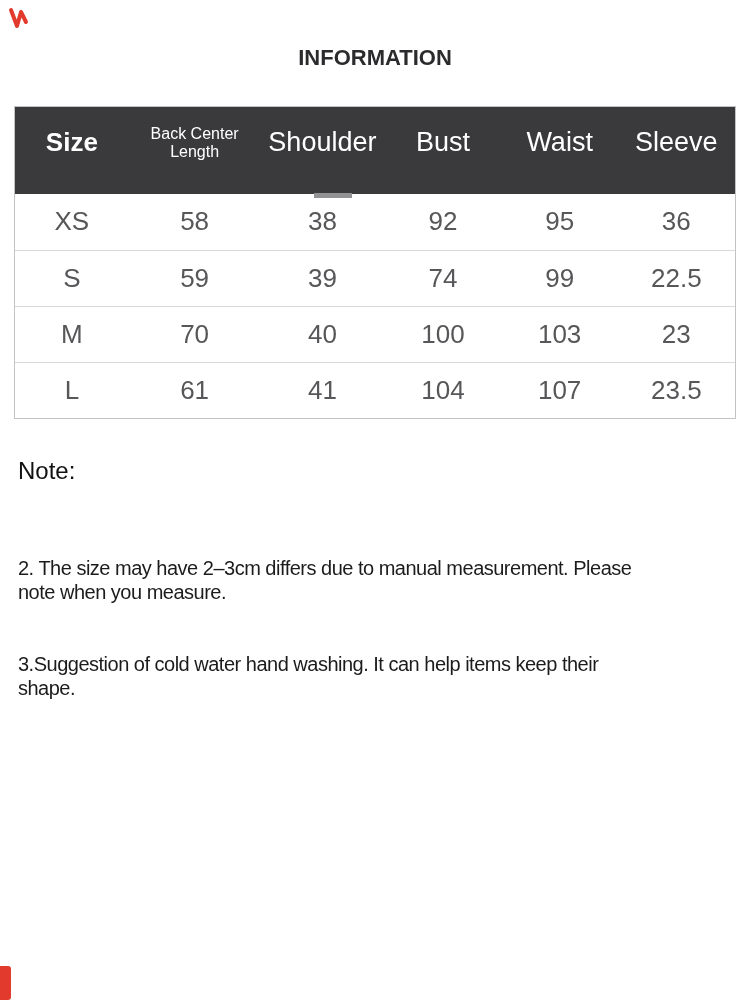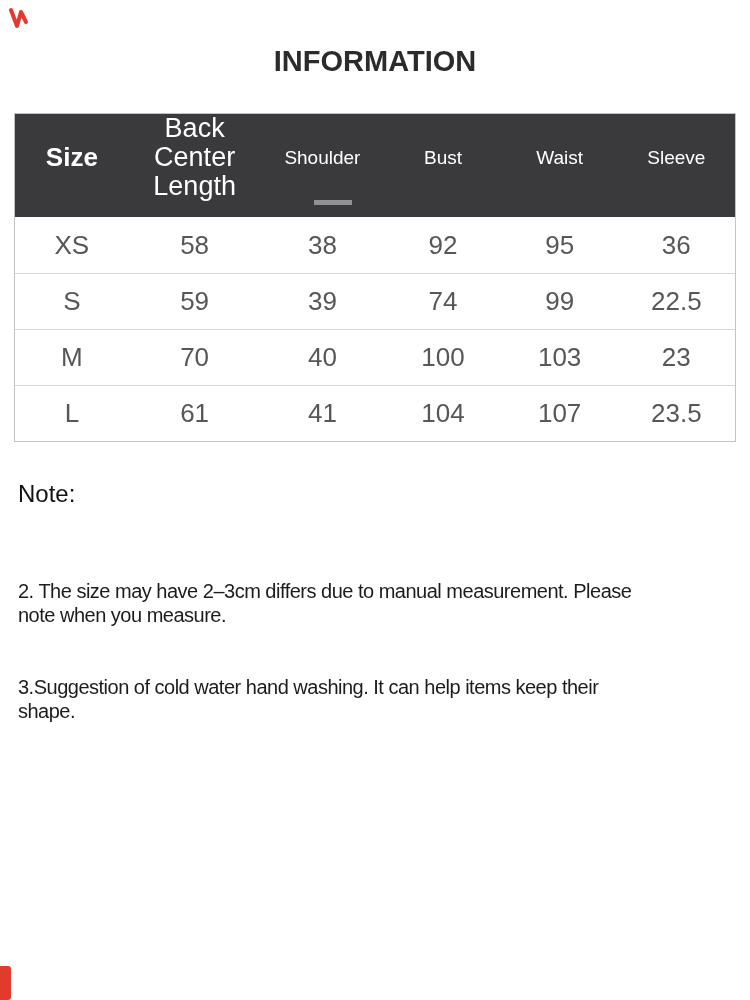--- a/index.html
+++ b/index.html
@@ -4,35 +4,35 @@
 <style>
   * { margin:0; padding:0; box-sizing:border-box; }
   html,body { background:#ffffff; }
   body { font-family:"Liberation Sans","DejaVu Sans",sans-serif; }
   .page{
     position:relative; width:750px; height:1000px; background:#ffffff;
     overflow:hidden;
   }
   .title{
     margin-top:45px; text-align:center;
-    font-size:29px; font-weight:bold; letter-spacing:0px;
+    font-size:22px; font-weight:bold; letter-spacing:0px;
     color:#2b2b2d;
   }
   .table-wrap{
     position:relative; margin:35px 14px 0 14px;
     border:1px solid #c3c3c3; background:#a16207;
   }
   table{ width:100%; border-collapse:collapse; table-layout:fixed; }
   thead th{
     background:#3a3a3c; color:#ffffff; height:87px;
     vertical-align:middle; padding:0 2px 16px 2px;
-    font-weight:normal; font-size:19px; text-align:center;
+    font-weight:normal; font-size:27px; text-align:center;
   }
   thead th.col-size{ font-size:26px; font-weight:bold; }
-  thead th.col-bcl{ font-size:27px; line-height:1.08; padding-left:6px; padding-right:6px; }
+  thead th.col-bcl{ font-size:16px; line-height:1.08; padding-left:6px; padding-right:6px; }
   tbody td{
     height:56px; text-align:center; vertical-align:middle;
     font-size:26px; color:#57575a; background:#ffffff;
   }
   tbody tr + tr td{ border-top:1px solid #d9d9d9; }
   .notch{
     position:absolute; left:299px; top:86px; width:38px; height:5px;
     background:#929294;
   }
   .note-section{ margin:38px 20px 0 18px; }

